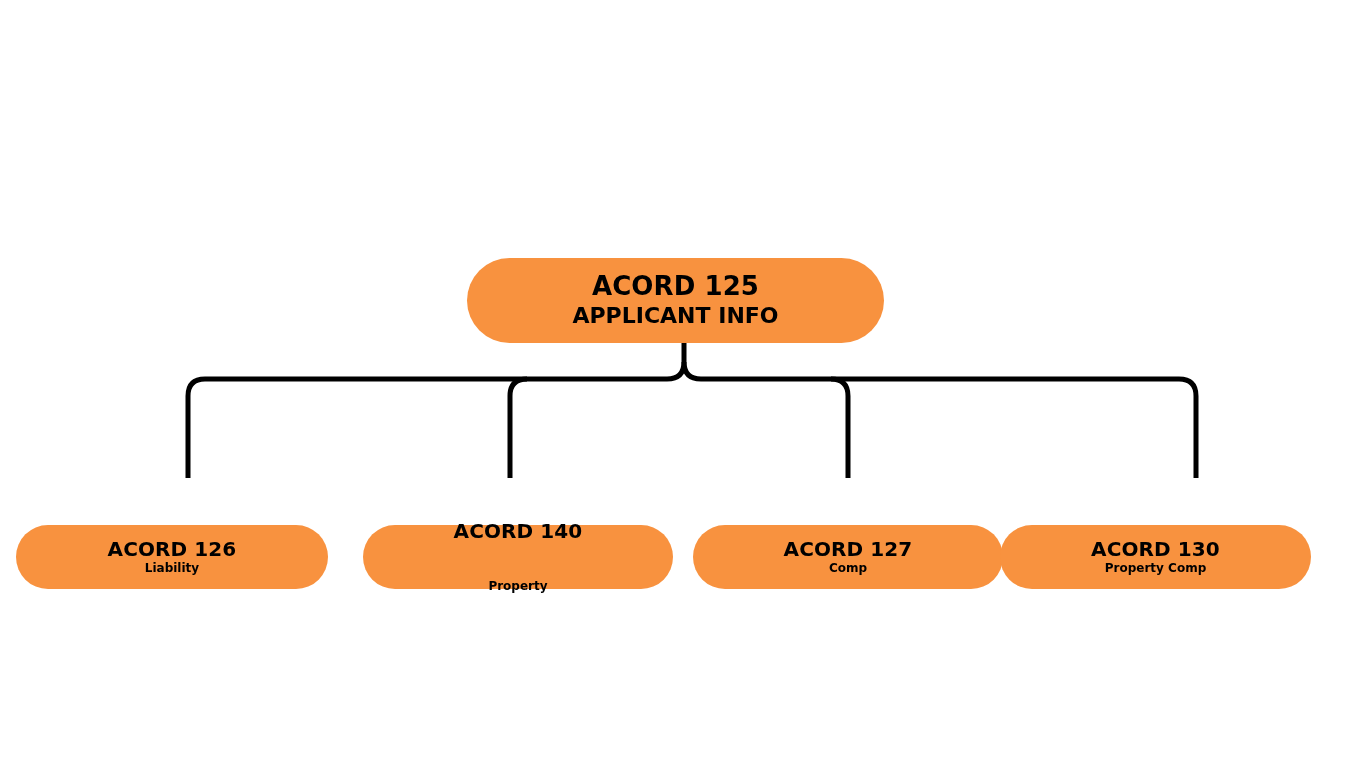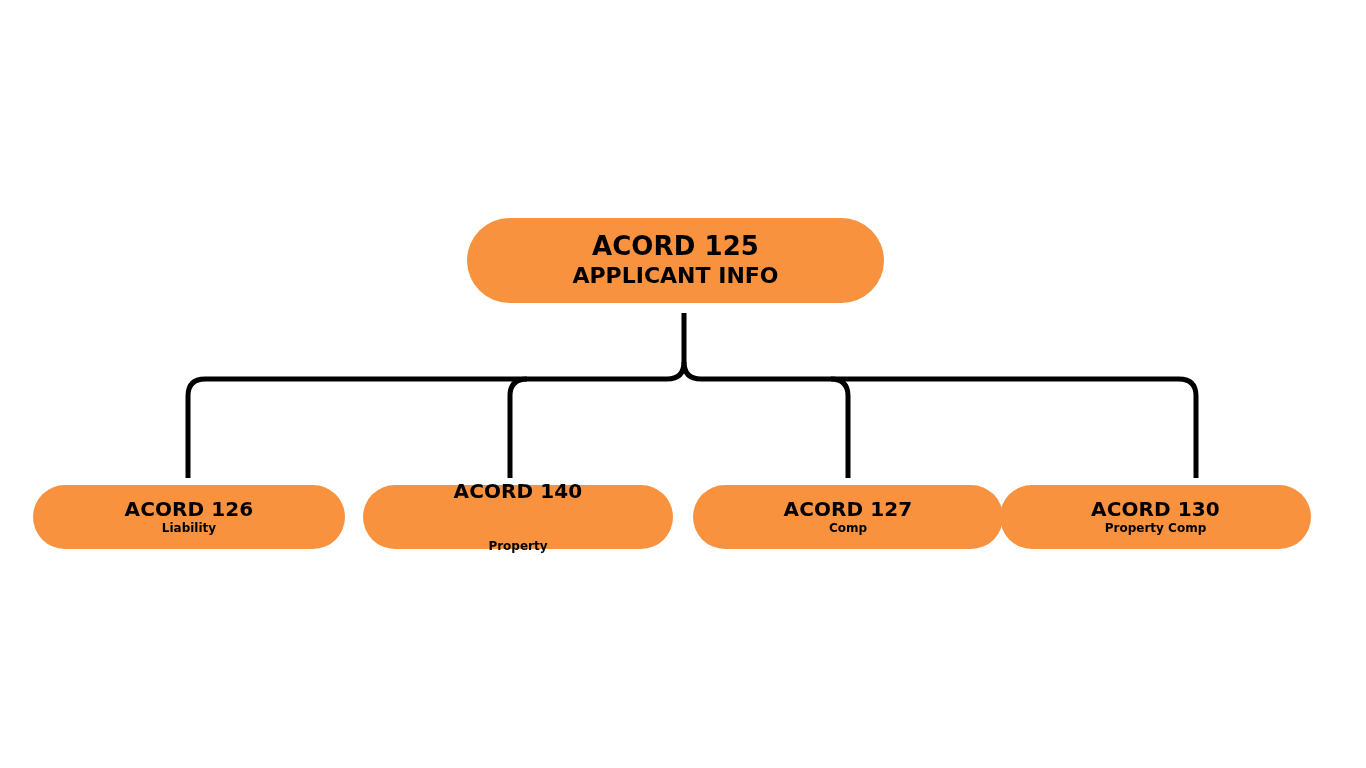--- a/index.html
+++ b/index.html
@@ -29,20 +29,21 @@
     box-sizing: border-box;
     background: #f8923f;
     border-radius: 999px;
     display: flex;
     flex-direction: column;
     align-items: center;
     justify-content: center;
     color: #000000;
     text-align: center;
     line-height: 1.12;
+    margin-top: 40px;
   }
   .node-title {
     font-weight: bold;
     letter-spacing: 0.1px;
   }
   .node-subtitle {
     font-weight: bold;
   }
   
   #node-root {
@@ -63,21 +64,21 @@
     top: 485px;
     height: 64px;
   }
   .node-child .node-title {
     font-size: 20px;
     margin-bottom: 2px;
   }
   .node-child .node-subtitle {
     font-size: 12px;
   }
-  #node-child-0 { left: 33px;   width: 312px; }
+  #node-child-0 { left: 16px;   width: 312px; }
   #node-child-1 { left: 363px;  width: 310px; gap: 36px; }
   #node-child-2 { left: 693px;  width: 310px; }
   #node-child-3 { left: 1000px; width: 311px; }
 </style>
 </head>
 <body>
 
 <div id="canvas">
 
   <svg id="connector-layer" viewBox="0 0 1366 768" width="1366" height="768" xmlns="http://www.w3.org/2000/svg">

